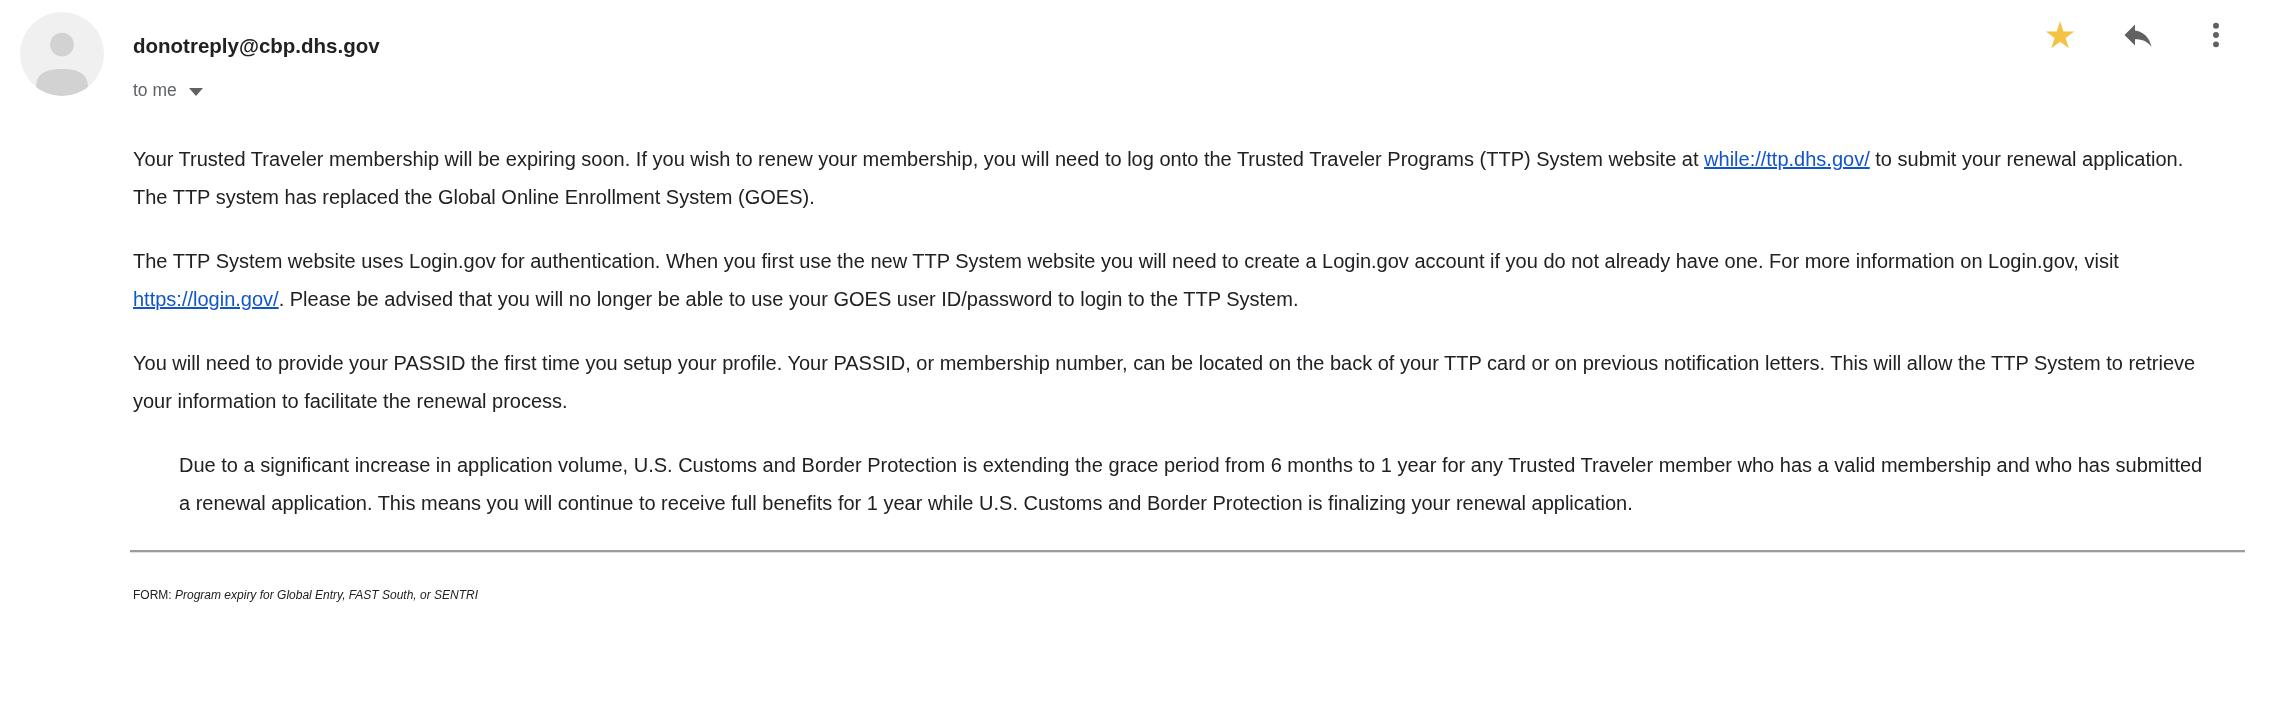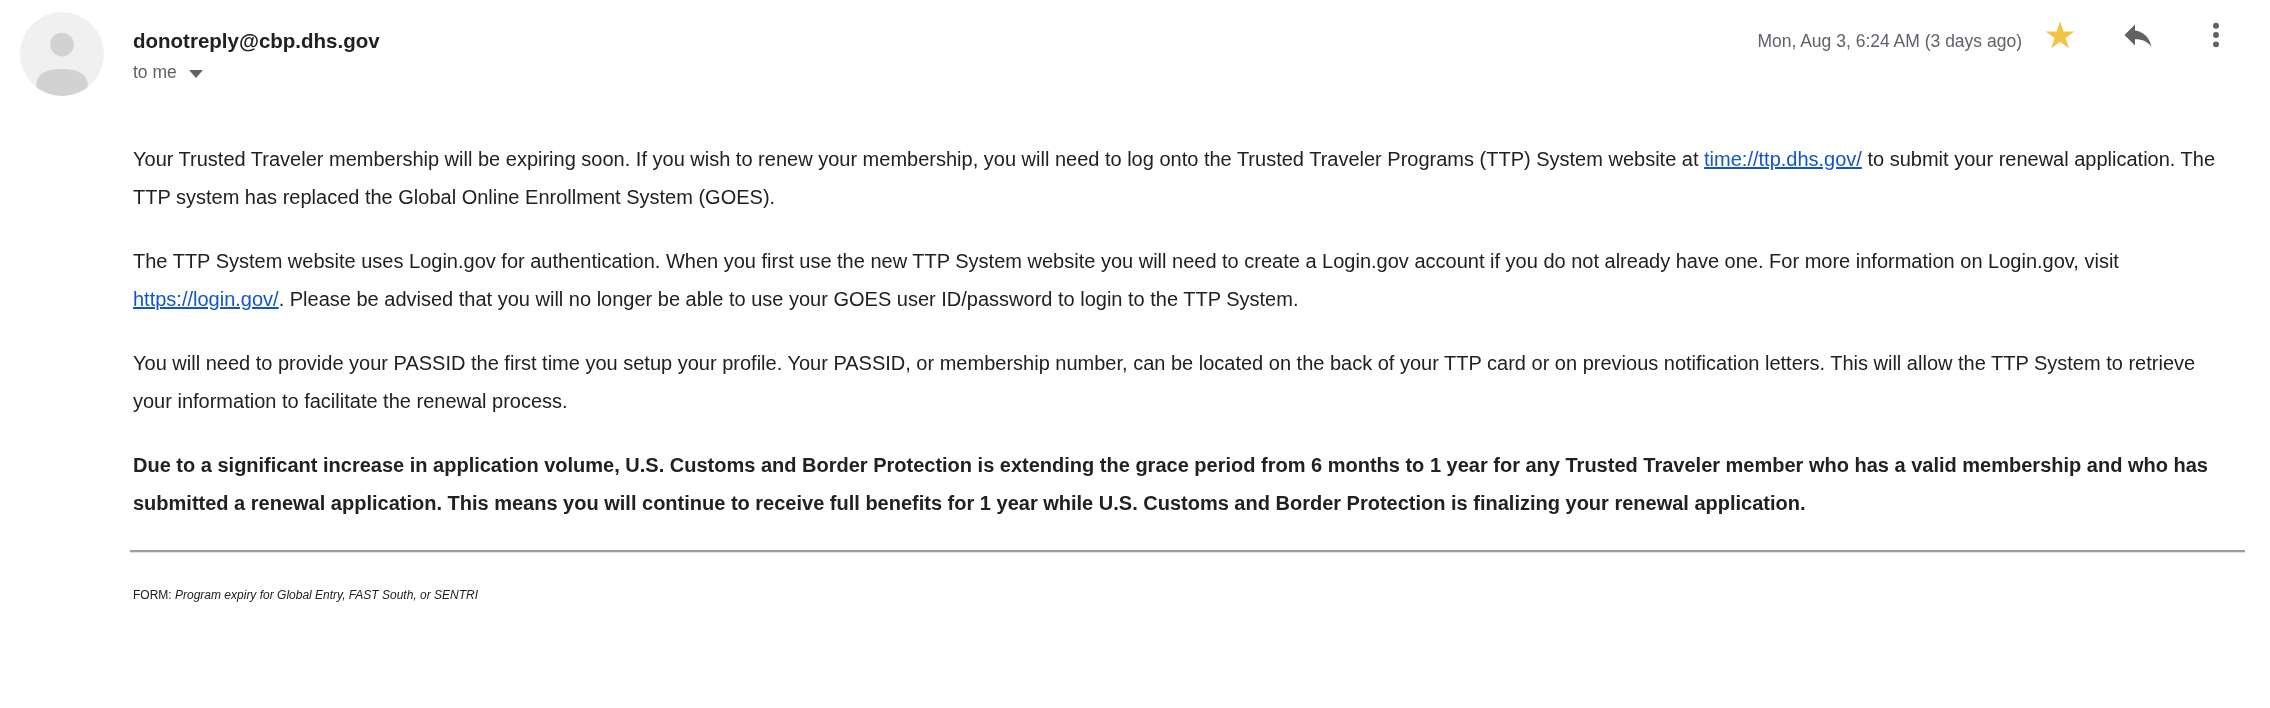--- a/index.html
+++ b/index.html
@@ -29,21 +29,21 @@
   .avatar {
     width: 84px; height: 84px;
     border-radius: 50%;
     background: var(--avatar-bg);
     overflow: hidden;
     flex: none;
     display: flex; align-items: center; justify-content: center;
   }
   .avatar svg { width: 84px; height: 84px; display: block; }
   .header-main { flex: 1; margin-left: 29px; padding-top: 10px; min-width: 0; }
-  .sender-row { display: flex; align-items: center; }
+  .sender-row { display: flex; align-items: flex-end; }
   .sender-name {
     font-size: 20.5px;
     font-weight: bold;
     color: var(--text);
     line-height: 26px;
     white-space: nowrap;
   }
   .sender-spacer { flex: 1; }
   .date-text {
     font-size: 17.5px;
@@ -57,41 +57,41 @@
     margin-top: -11px;
     border: none; background: transparent;
     display: flex; align-items: center; justify-content: center;
     cursor: pointer;
     flex: none;
   }
   .icon-btn + .icon-btn { margin-left: 30px; }
   .star-glyph { font-size: 37px; line-height: 1; color: var(--star); }
   .to-row {
     display: flex; align-items: center;
-    margin-top: 2px;
+    margin-top: 20px;
     cursor: pointer;
     width: fit-content;
   }
   .to-label { font-size: 17.5px; color: var(--muted); line-height: 22px; }
   .caret {
     width: 0; height: 0;
     margin-left: 12px; margin-top: 3px;
     border-left: 7px solid transparent;
     border-right: 7px solid transparent;
     border-top: 8px solid #616161;
   }
   .email-body {
     margin: 44px 52px 0 133px;
     max-width: 2085px;
     font-size: 20px;
     line-height: 38px;
     color: var(--text);
   }
   .email-body p { margin: 0 0 26px 0; }
-  .email-body p.bold { font-weight: bold; }
+  .email-body p.bold { font-weight: normal; margin-left: 46px; }
   .email-body a {
     color: var(--link);
     text-decoration: underline;
     cursor: pointer;
   }
   .divider {
     border: none;
     height: 3px;
     background: var(--divider);
     border-bottom: 1px solid #e2e2e2;
@@ -112,21 +112,20 @@
   <div class="avatar">
     <svg viewBox="0 0 24 24">
       <circle cx="12" cy="9.3" r="3.4" fill="#d2d2d2"></circle>
       <path d="M4.6 21.5c0-3.1 1.6-5.2 7.4-5.2s7.4 2.1 7.4 5.2v3H4.6z" fill="#d2d2d2" rx="3"></path>
     </svg>
   </div>
   <div class="header-main">
     <div class="sender-row">
       <span class="sender-name">donotreply@cbp.dhs.gov</span>
       <span class="sender-spacer"></span>
-      <span class="date-text">Mon, Aug 3, 6:24 AM (3 days ago)</span>
       <button class="icon-btn" title="">
         <span class="star-glyph">★</span>
       </button>
       <button class="icon-btn">
         <svg width="36" height="36" viewBox="0 0 24 24">
           <path d="M10 9V5l-7 7 7 7v-4.1c5 0 8.5 1.6 11 5.1-1-5-4-10-11-11z" fill="#616161"></path>
         </svg>
       </button>
       <button class="icon-btn">
         <svg width="34" height="34" viewBox="0 0 24 24">
@@ -137,21 +136,21 @@
       </button>
     </div>
     <div class="to-row">
       <span class="to-label">to me</span>
       <span class="caret"></span>
     </div>
   </div>
 </div>
 
 <div class="email-body">
-    <p><span>Your Trusted Traveler membership will be expiring soon. If you wish to renew your membership, you will need to log onto the Trusted Traveler Programs (TTP) System website at </span><a href="#">time://ttp.dhs.gov/</a><span> to submit your renewal application. The TTP system has replaced the Global Online Enrollment System (GOES).</span></p>
+    <p><span>Your Trusted Traveler membership will be expiring soon. If you wish to renew your membership, you will need to log onto the Trusted Traveler Programs (TTP) System website at </span><a href="#">while://ttp.dhs.gov/</a><span> to submit your renewal application. The TTP system has replaced the Global Online Enrollment System (GOES).</span></p>
     <p><span>The TTP System website uses Login.gov for authentication. When you first use the new TTP System website you will need to create a Login.gov account if you do not already have one. For more information on Login.gov, visit </span><a href="#">https://login.gov/</a><span>. Please be advised that you will no longer be able to use your GOES user ID/password to login to the TTP System.</span></p>
     <p><span>You will need to provide your PASSID the first time you setup your profile. Your PASSID, or membership number, can be located on the back of your TTP card or on previous notification letters. This will allow the TTP System to retrieve your information to facilitate the renewal process.</span></p>
     <p class="bold"><span>Due to a significant increase in application volume, U.S. Customs and Border Protection is extending the grace period from 6 months to 1 year for any Trusted Traveler member who has a valid membership and who has submitted a renewal application. This means you will continue to receive full benefits for 1 year while U.S. Customs and Border Protection is finalizing your renewal application.</span></p>
   </div>
 
 <hr class="divider">
 
 <div class="email-footer">
   <span>FORM:</span> 
   <span class="form-value">Program expiry for Global Entry, FAST South, or SENTRI</span>

